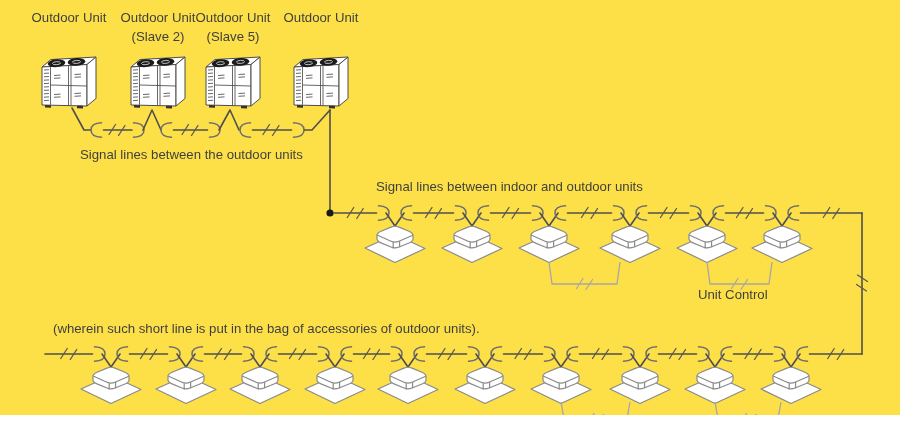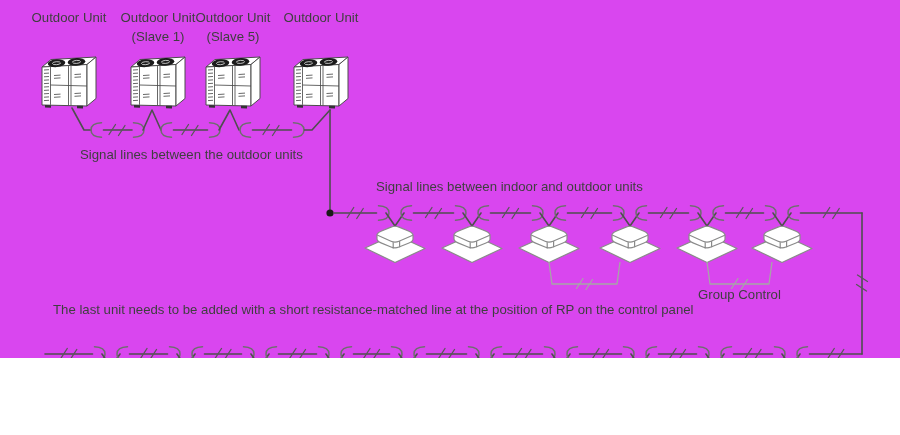--- a/index.html
+++ b/index.html
@@ -1,16 +1,16 @@
 <!DOCTYPE html>
 <html><head>
 <meta charset="utf-8">
 <style>
   html,body{margin:0;padding:0;background:#fff;}
-  .stage{position:relative;width:900px;height:358px;background:#d946ef;overflow:hidden;
+  .stage{position:relative;width:900px;height:415px;background:#fde047;overflow:hidden;
          font-family:"Liberation Sans",sans-serif;}
   svg{position:absolute;left:0;top:0;}
   .lbl{position:absolute;font-size:13.2px;color:#3f3f3f;white-space:nowrap;line-height:18px;}
   .ou-label{position:absolute;width:120px;text-align:center;font-size:13.2px;color:#3f3f3f;line-height:19px;top:8px;}
   
   .wire{stroke:#4f4f4f;stroke-width:1.6;fill:none;stroke-linejoin:round;stroke-linecap:round;}
   .conn{stroke:#6e6e6e;stroke-width:1.5;fill:none;stroke-linecap:round;}
   .brk{stroke:#585858;stroke-width:1.3;fill:none;stroke-linecap:round;}
   .loop{stroke:#a6a6a6;stroke-width:1.3;fill:none;stroke-linejoin:round;}
   .loopbrk{stroke:#a6a6a6;stroke-width:1.2;fill:none;stroke-linecap:round;}
@@ -189,27 +189,27 @@
         <path d="M862,213 L862,354" class="wire"></path>
         <use transform="translate(862,283) rotate(90)" class="brk" href="#brk" xlink:href="#brk"></use>
       </g>
   </svg>
 
   <div class="ou-label" style="left:9px">
     <div>Outdoor Unit</div>
   </div>
   <div class="ou-label" style="left:98px">
     <div>Outdoor Unit</div>
-    <div>(Slave 1)</div>
+    <div>(Slave 2)</div>
   </div>
   <div class="ou-label" style="left:173px">
     <div>Outdoor Unit</div>
     <div>(Slave 5)</div>
   </div>
   <div class="ou-label" style="left:261px">
     <div>Outdoor Unit</div>
   </div>
 
   <div class="lbl" style="left:80px;top:146px">Signal lines between the outdoor units</div>
   <div class="lbl" style="left:376px;top:178px">Signal lines between indoor and outdoor units</div>
-  <div class="lbl" style="left:698px;top:286px">Group Control</div>
-  <div class="lbl" style="left:53px;top:301px">The last unit needs to be added with a short resistance-matched line at the position of RP on the control panel</div>
+  <div class="lbl" style="left:698px;top:286px">Unit Control</div>
+  <div class="lbl" style="left:53px;top:320px">(wherein such short line is put in the bag of accessories of outdoor units).</div>
 </div>
 
 </body></html>

